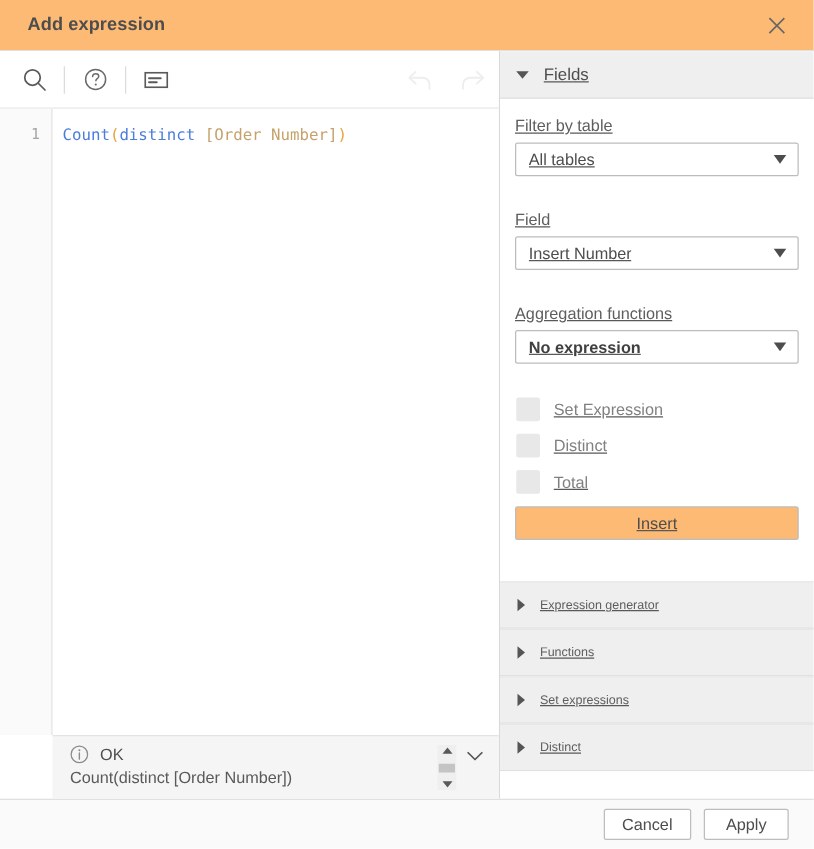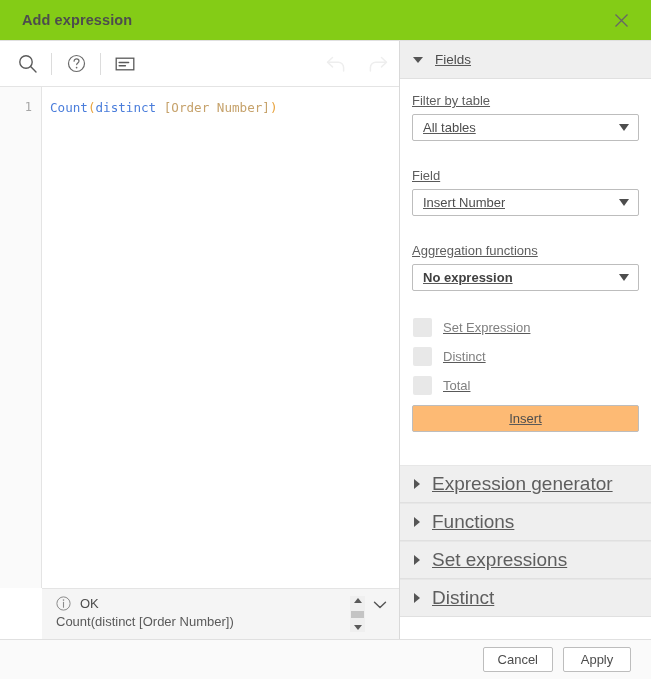--- a/index.html
+++ b/index.html
@@ -8,21 +8,21 @@
     background: #ffffff;
     font-family: "Liberation Sans", sans-serif;
     color: #595959;
     overflow: hidden;
   }
   .dialog { position: relative; width: 651px; height: 679px; background:#fff; display:flex; flex-direction:column; }
 
   
   .titlebar {
     height: 41px; min-height:41px;
-    background: #84cc16;
+    background: #fdba74;
     border-bottom: 1px solid #e0e0e0;
     display: flex; align-items: center; justify-content: space-between;
     padding: 0 14px 0 22px;
   }
   .title-text { font-size: 14.5px; font-weight: bold; color: #4d4d4d; letter-spacing: .1px; }
   .close-btn {
     width: 32px; height: 32px; display:flex; align-items:center; justify-content:center;
     cursor: pointer; color:#666;
   }
   .close-btn svg { display:block; }
@@ -111,21 +111,21 @@
   .insert-btn {
     margin-top: 8px; height: 27px; width:100%;
     border:1px solid #bdbdbd; border-radius:2px; background:#fdba74;
     display:flex; align-items:center; justify-content:center;
     font-size: 13px; color:#4d4d4d; cursor:pointer;
   }
 
   .acc-collapsed {
     background:#efefef; border-bottom:1px solid #e0e0e0; border-top:1px solid #e7e7e7;
     height: 38px; min-height:38px; display:flex; align-items:center; gap:12px;
-    padding-left: 14px; cursor:pointer; font-size: 19px; color:#5e5e5e;
+    padding-left: 14px; cursor:pointer; font-size: 10px; color:#5e5e5e;
   }
   .acc-gap { height: 23px; background:#fff; }
   .right-fill { flex:1; background:#fff; }
 
   
   .footer {
     min-height: 40px; background:#fafafa; border-top:1px solid #e0e0e0;
     display:flex; align-items:center; justify-content:flex-end; gap:10px; padding-right: 20px; padding-left: 48px;
   }
   .btn {

